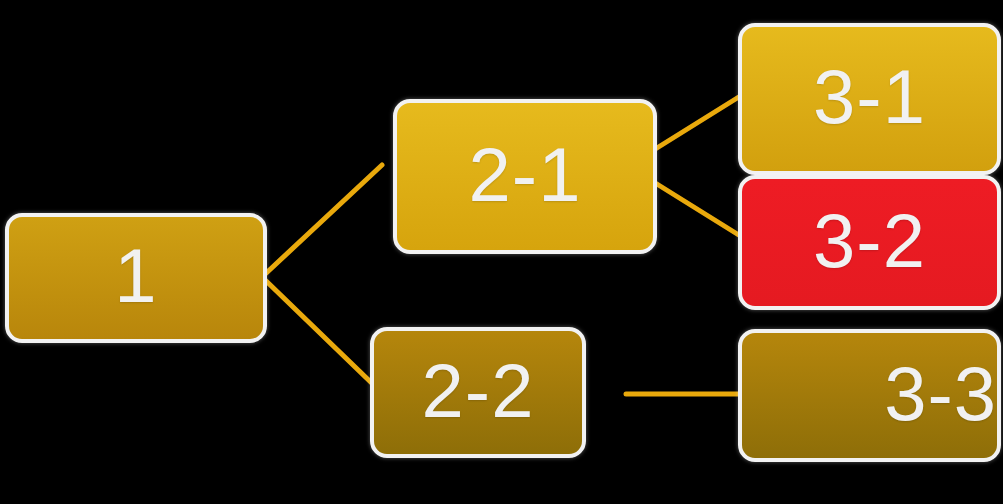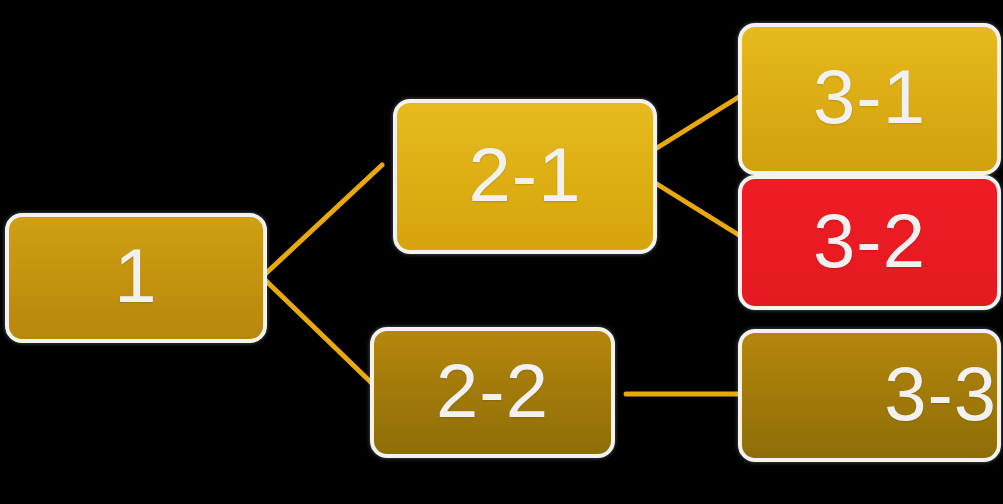--- a/index.html
+++ b/index.html
@@ -40,21 +40,21 @@
   .node .label {
     color: #F1F1F1;
     font-size: 76px;
     line-height: 1;
     letter-spacing: 1px;
     transform: translateY(-2px);
     text-shadow: 0 1px 2px rgba(0,0,0,0.15);
   }
   .n1  { left: 5px;   top: 213px; width: 262px; height: 130px; }
   .n21 { left: 393px; top: 99px;  width: 264px; height: 155px; }
-  .n22 { left: 370px; top: 327px; width: 245px; height: 131px; justify-content: center; }
+  .n22 { left: 370px; top: 327px; width: 216px; height: 131px; justify-content: center; }
   .n31 { left: 738px; top: 23px;  width: 263px; height: 152px; }
   .n32 { left: 738px; top: 175px; width: 263px; height: 135px; }
   .n33 { left: 738px; top: 329px; width: 263px; height: 133px; justify-content: flex-end; }
 </style>
 </head>
 <body>
 
 <div class="canvas">
 
   <svg class="edges" width="1003" height="504" viewBox="0 0 1003 504">

